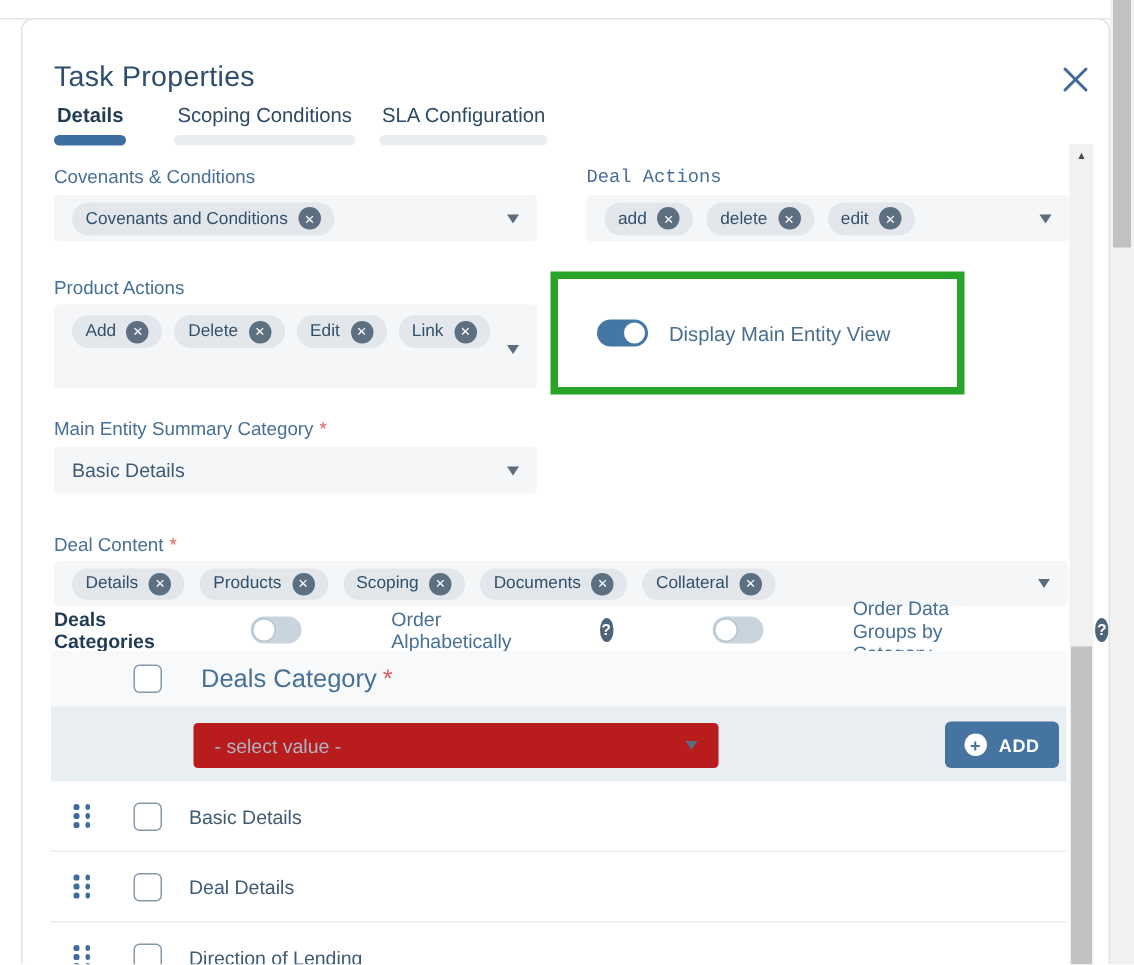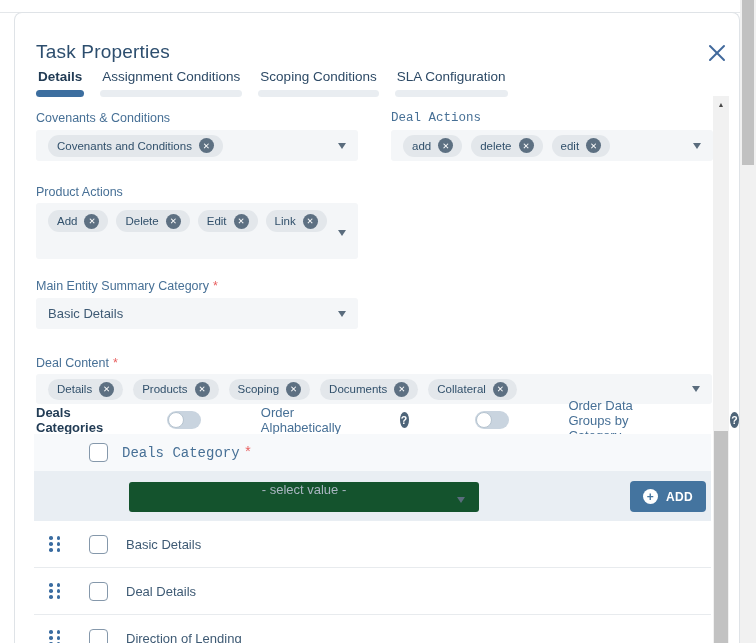--- a/index.html
+++ b/index.html
@@ -102,29 +102,29 @@
 
   .checkbox {
     width:19px; height:19px; border:1.5px solid #8598ab; border-radius:4px; background:#fff;
     flex:0 0 auto; cursor:pointer;
   }
 
   .cat-header-row {
     position:absolute; left:19px; top:421px; width:677px; height:37px; background:#f7f9fb;
     display:flex; align-items:center; padding-left:55px;
   }
-  .cat-header-row .field-label-inline { font-size:14px; color:#477096; margin-left:14px;font-family:Liberation Mono, monospace; }
+  .cat-header-row .field-label-inline { font-size:17px; color:#477096; margin-left:26px; }
 
   .cat-select-row {
     position:absolute; left:19px; top:458px; width:677px; height:50px; background:#e9eef3;
   }
   .select-box {
-    position:absolute; left:95px; top:11px; width:350px; height:30px; background:#14532d;
+    position:absolute; left:95px; top:11px; width:350px; height:30px; background:#b91c1c;
     border-radius:3px; display:flex; align-items:center; padding:0 14px;
-    font-size:13px; color:#a9b5c0;flex-direction:column;
+    font-size:13px; color:#a9b5c0;
   }
   .add-btn {
     position:absolute; right:5px; top:10px; width:76px; height:31px; background:#44749f;
     border:none; border-radius:4px; color:#fff; font-size:12px; font-weight:bold;
     display:flex; align-items:center; justify-content:center; gap:8px; cursor:pointer;
     font-family:"Liberation Sans", sans-serif; letter-spacing:.4px;
   }
   .plus-icon {
     width:15px; height:15px; border-radius:50%; background:#fff; color:#44749f;
     font-size:12px; font-weight:bold; display:inline-flex; align-items:center; justify-content:center;
@@ -167,21 +167,20 @@
       <line x1="16" y1="2" x2="2" y2="16" stroke="#41699c" stroke-width="2" stroke-linecap="round"></line>
     </svg>
   </div>
 
   <div class="tabs">
     <div class="tab active">
       <span class="tab-label">Details</span>
       <span class="tab-bar"></span>
     </div>
     <div class="tab">
-      <span class="tab-label">Assignment Conditions</span>
       <span class="tab-bar"></span>
     </div>
     <div class="tab">
       <span class="tab-label">Scoping Conditions</span>
       <span class="tab-bar"></span>
     </div>
     <div class="tab">
       <span class="tab-label">SLA Configuration</span>
       <span class="tab-bar"></span>
     </div>
@@ -233,20 +232,26 @@
           <span class="chip-remove">✕</span>
         </span>
         <span class="chip">
           <span>Link</span>
           <span class="chip-remove">✕</span>
         </span>
       </span>
     <span class="caret"></span>
   </div>
 
+  <div class="annotation-box">
+    <span class="toggle on">
+        <span class="knob"></span>
+      </span>
+    <span class="toggle-label">Display Main Entity View</span>
+  </div>
 
   <div class="field-label" id="label-summary-category">
     <span>Main Entity Summary Category</span><span class="req">*</span>
   </div>
   <div class="ms-field" id="field-summary-category">
     <span>Basic Details</span>
     <span class="caret auto"></span>
   </div>
 
   <div class="field-label" id="label-deal-content">

